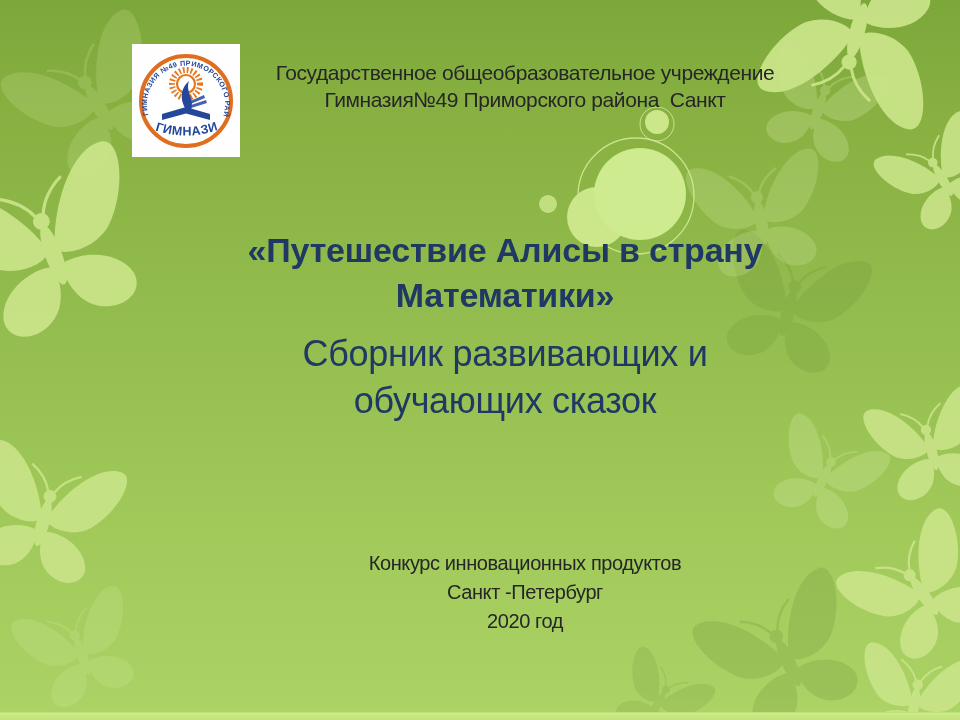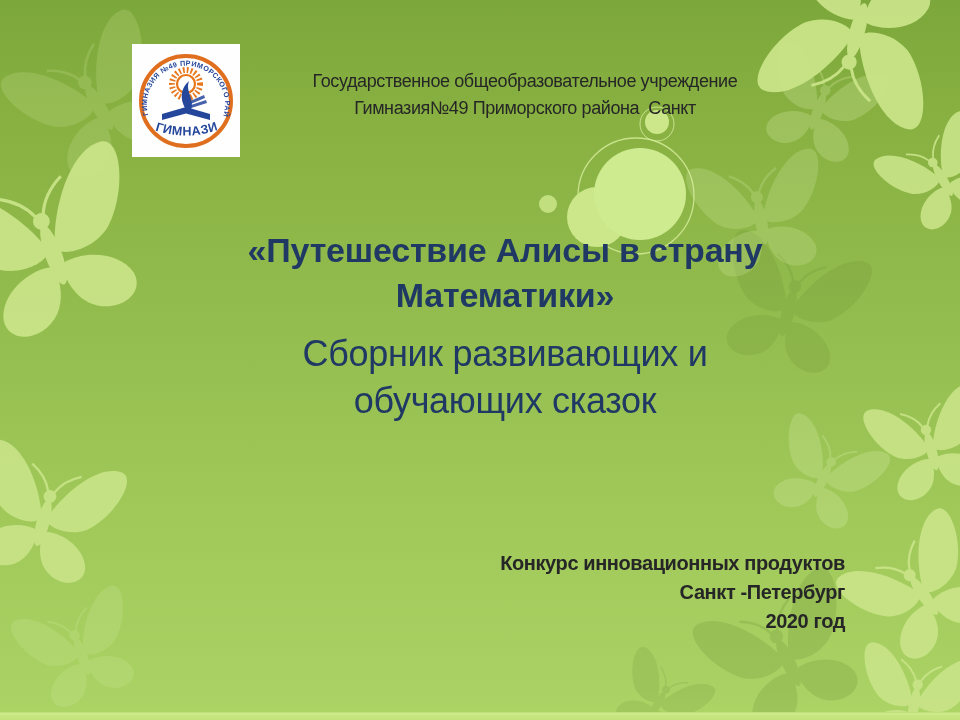--- a/index.html
+++ b/index.html
@@ -11,40 +11,38 @@
     background:linear-gradient(180deg,#7ca73a 0%,#87b041 15%,#93bd4e 45%,#a0c95a 72%,#a9d163 96%,#aed566 100%);
   }
   .deco{position:absolute;left:0;top:0;width:960px;height:720px;pointer-events:none;}
   .logo{
     position:absolute;left:132px;top:44px;width:108px;height:113px;
     background:#fefefe;z-index:3;
   }
   .textblock{position:absolute;z-index:4;text-align:center;}
   .header{
     left:245px;top:59px;width:560px;
-    font-size:18px;line-height:27px;letter-spacing:-0.4px;
+    font-size:21px;line-height:27px;letter-spacing:-0.4px;
     color:#262626;
-    margin-top:9px;
   }
   .header .line{white-space:pre;}
   .title{
     left:45px;top:228px;width:920px;
     font-size:34px;line-height:45px;font-weight:bold;letter-spacing:-0.2px;
     color:#1F3864;
   }
   .subtitle{
     left:45px;top:330px;width:920px;
     font-size:36px;line-height:47px;letter-spacing:-0.3px;
     color:#1F3864;
   }
   .footer{
     left:205px;top:549px;width:640px;
-    font-size:20px;line-height:29px;font-weight:bold;letter-spacing:-0.4px;
+    font-size:20px;line-height:29px;font-weight:normal;letter-spacing:-0.4px;
     color:#262626;
-    text-align:right;
   }
   .bottom-strip{
     position:absolute;left:0;bottom:0;width:960px;height:8px;z-index:5;
     background:linear-gradient(180deg,#b9dd72 0%,#d2ee92 25%,#c6e681 45%,#c3e27c 100%);
   }
 </style>
 </head>
 <body>
 
 <div class="slide">

